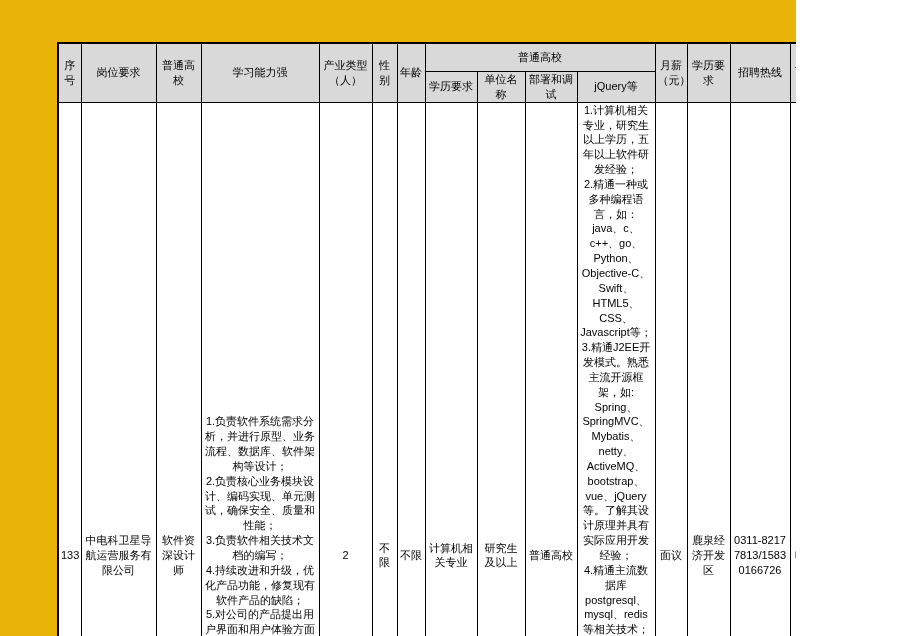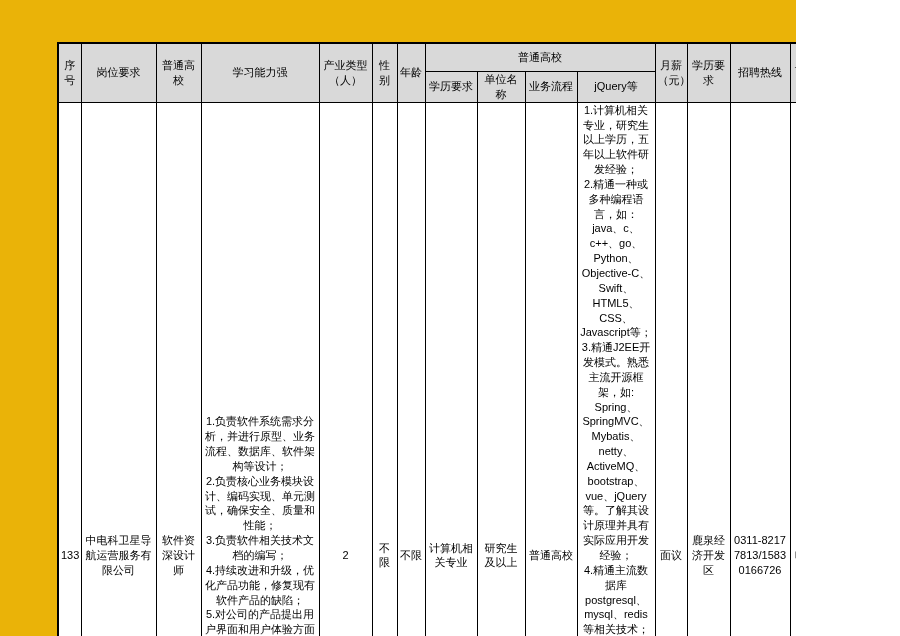--- a/index.html
+++ b/index.html
@@ -106,21 +106,21 @@
         <th rowspan="2">年龄</th>
         <th colspan="4">普通高校</th>
         <th rowspan="2">月薪（元）</th>
         <th rowspan="2">学历要求</th>
         <th rowspan="2">招聘热线</th>
         <th rowspan="2">单位所在地</th>
       </tr>
       <tr>
         <th>学历要求</th>
         <th>单位名称</th>
-        <th>业务流程</th>
+        <th>部署和调试</th>
         <th>jQuery等</th>
       </tr>
     </thead>
     <tbody>
       <tr class="data-row">
         <td>133</td>
         <td>中电科卫星导航运营服务有限公司</td>
         <td>软件资深设计师</td>
         <td class="ml duties">1.负责软件系统需求分析，并进行原型、业务流程、数据库、软件架构等设计；
 2.负责核心业务模块设计、编码实现、单元测试，确保安全、质量和性能；

